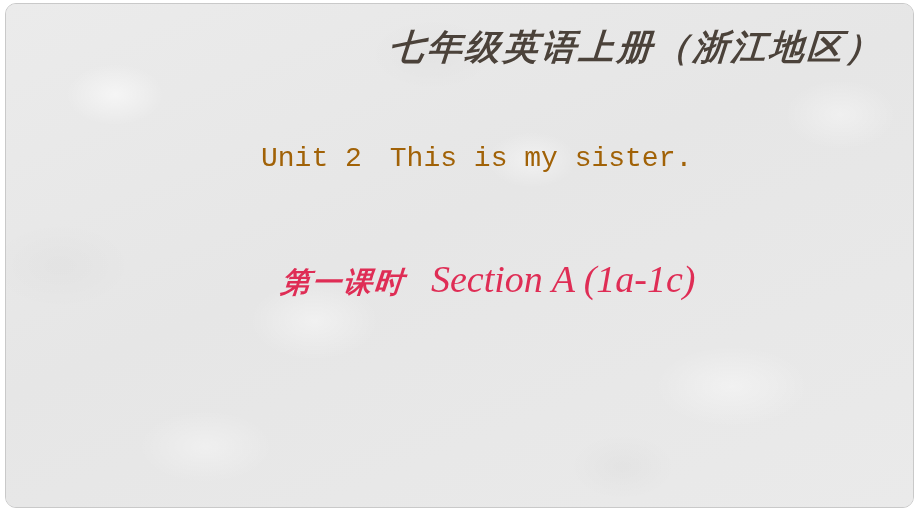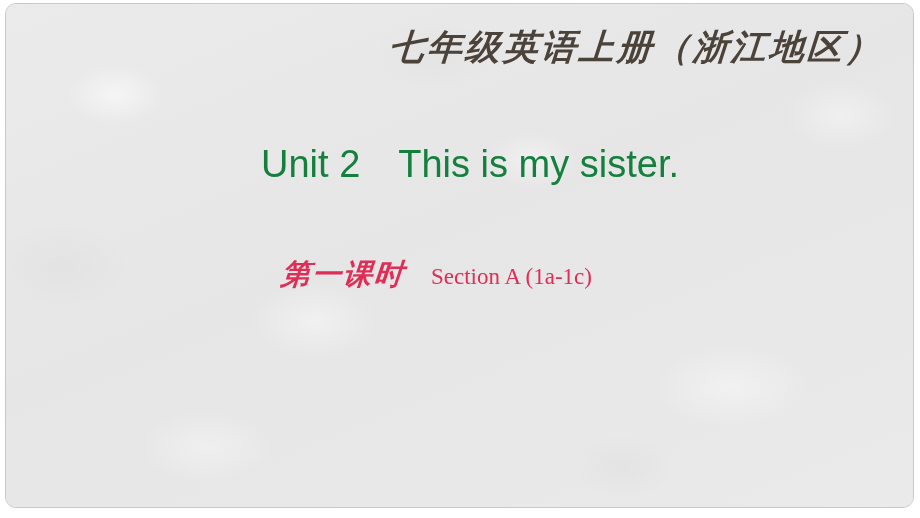--- a/index.html
+++ b/index.html
@@ -85,24 +85,24 @@
     letter-spacing: 3px;
     color: #4b423a;
     white-space: nowrap;
     transform: skewX(-4deg);
   }
 
   .unit-line {
     position: absolute;
     left: 255px;
     top: 138px;
-    font-family: Liberation Sans, sans-serif;
-    font-size: 38px;
+    font-family: Liberation Mono, monospace;
+    font-size: 28px;
     line-height: 1.2;
-    color: #15803d;
+    color: #a16207;
     white-space: pre;
   }
 
   .lesson-line {
     position: absolute;
     left: 243px;
     top: 234px;
     line-height: 1.2;
     white-space: pre;
     color: #df2d55;
@@ -113,23 +113,24 @@
     font-weight: 700;
     font-style: italic;
     letter-spacing: 2px;
     transform: skewX(-5deg);
     display: inline-block;
     vertical-align: baseline;
   }
   .lesson-gap { display: inline-block; width: 26px; }
   .lesson-en {
     font-family: "Liberation Serif", "DejaVu Serif", serif;
-    font-size: 23px;
+    font-size: 38px;
     display: inline-block;
     vertical-align: baseline;
+    font-style: italic;
   }
 </style>
 </head>
 <body>
 
 <div class="slide-root">
   <div class="slide-frame">
 
     <div class="slide-bg"></div>
     <div class="slide-noise"></div>

